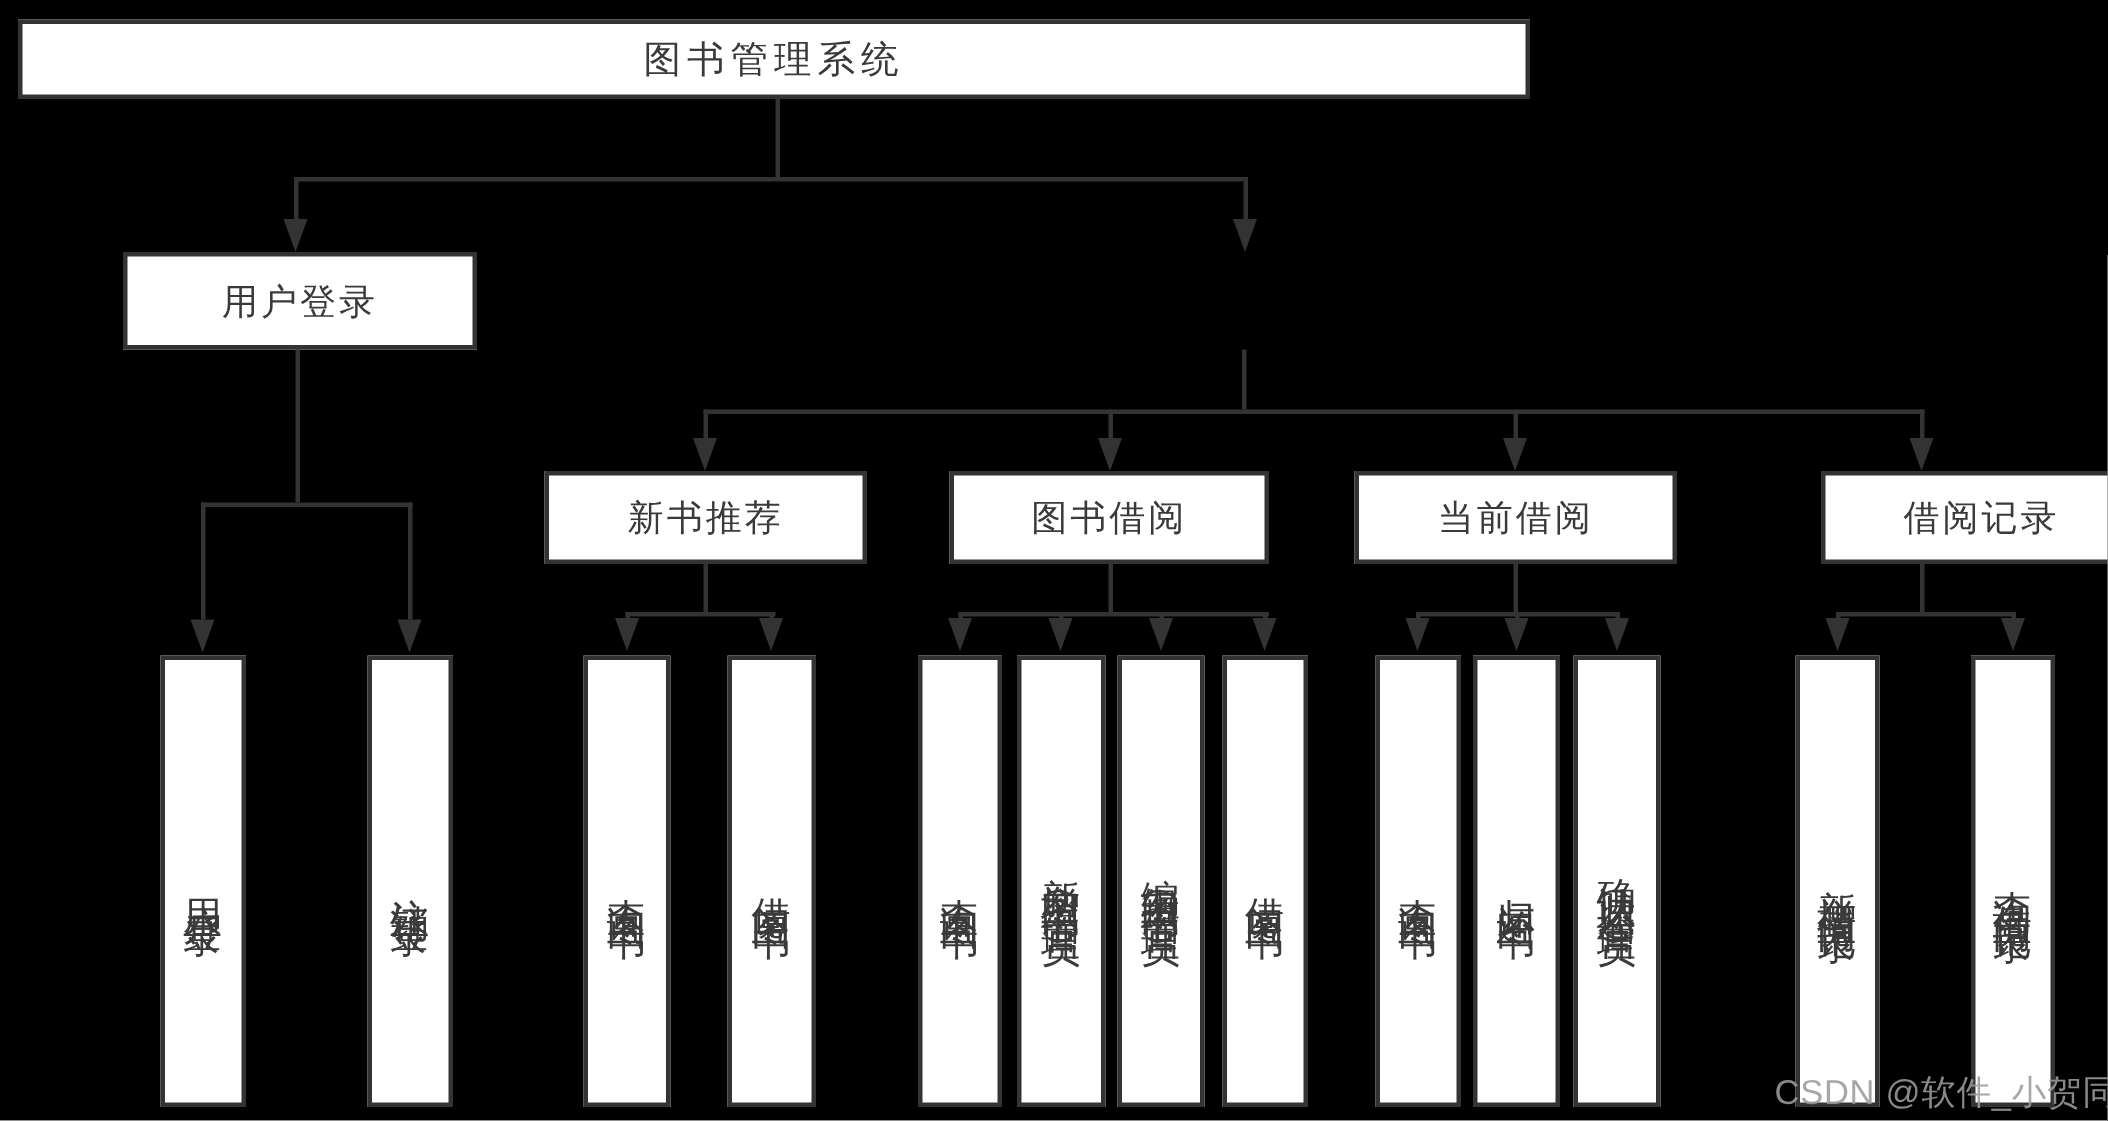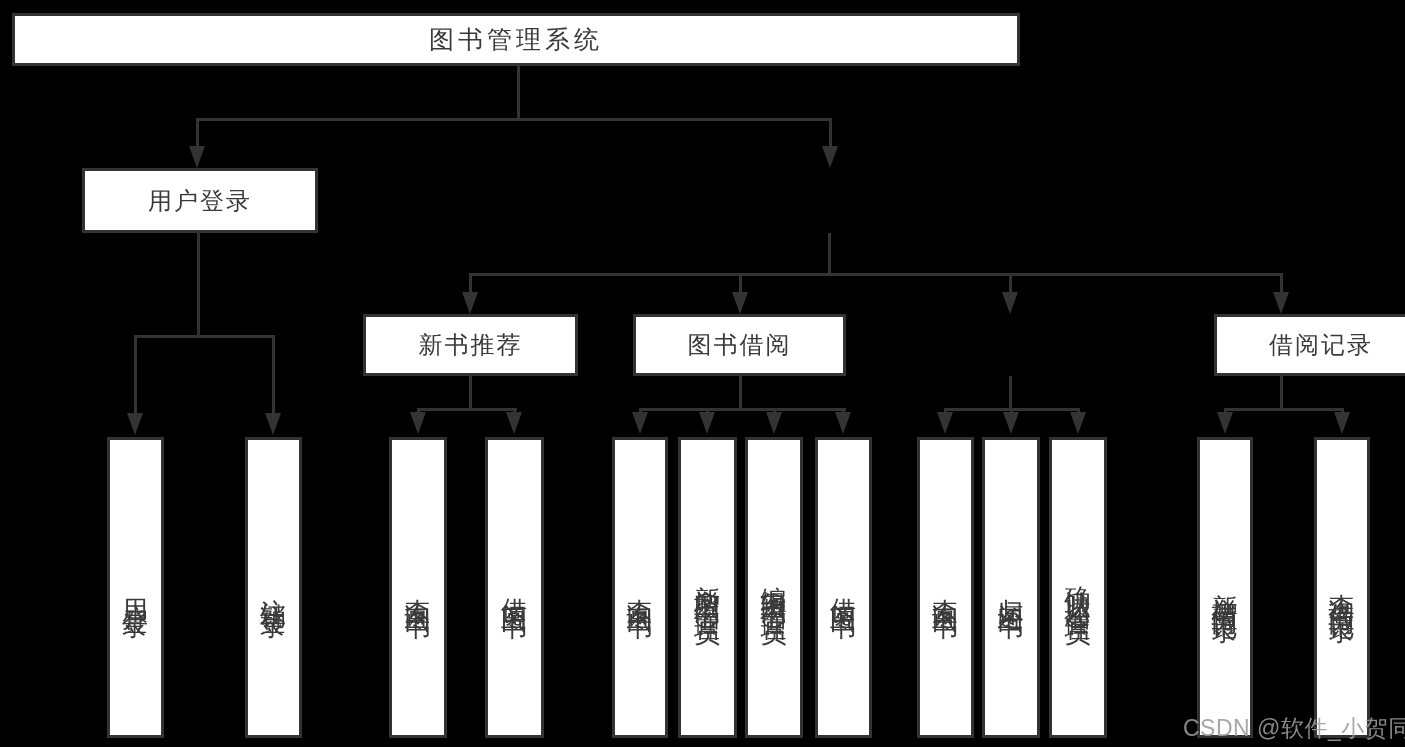--- a/index.html
+++ b/index.html
@@ -59,20 +59,21 @@
   <div class="line" style="left:739px;  top:273px; width:3px; height:22px;"></div>
   <div class="line" style="left:1009px; top:273px; width:3px; height:22px;"></div>
   <div class="line" style="left:1280px; top:273px; width:3px; height:22px;"></div>
   <div class="arrow" style="left:462px;  top:292px;"></div>
   <div class="arrow" style="left:732px;  top:292px;"></div>
   <div class="arrow" style="left:1002px; top:292px;"></div>
   <div class="arrow" style="left:1273px; top:292px;"></div>
 
   <div class="box h" style="left:363px; top:314px; width:215px; height:62px;text-align:right;">新书推荐</div>
   <div class="box h" style="left:633px; top:314px; width:213px; height:62px;">图书借阅</div>
+  <div class="box h" style="left:903px; top:314px; width:215px; height:62px;">当前借阅</div>
   <div class="box h" style="left:1214px; top:314px; width:214px; height:62px;">借阅记录</div>
 
   <div class="line" style="left:469px; top:376px; width:3px; height:34px;"></div>
   <div class="line" style="left:417px; top:408px; width:100px; height:3px;"></div>
   <div class="line" style="left:417px; top:408px; width:3px; height:10px;"></div>
   <div class="line" style="left:513px; top:408px; width:3px; height:10px;"></div>
   <div class="arrow" style="left:410px; top:412px;"></div>
   <div class="arrow" style="left:506px; top:412px;"></div>
 
   <div class="line" style="left:739px; top:376px; width:3px; height:34px;"></div>

